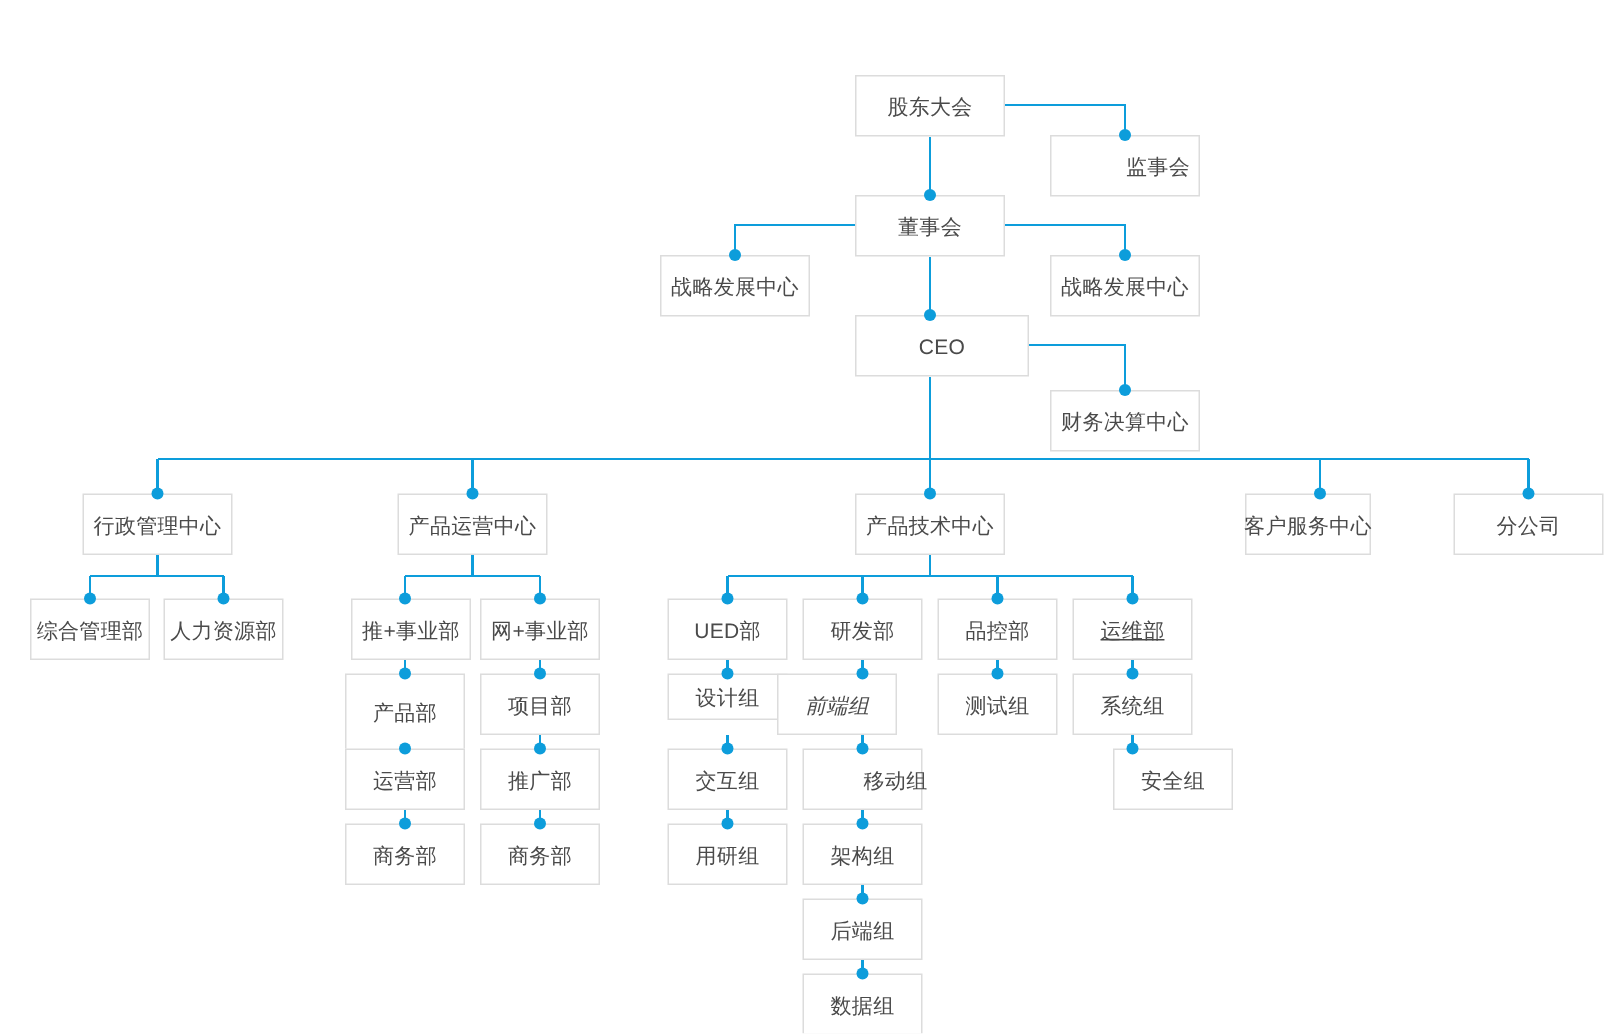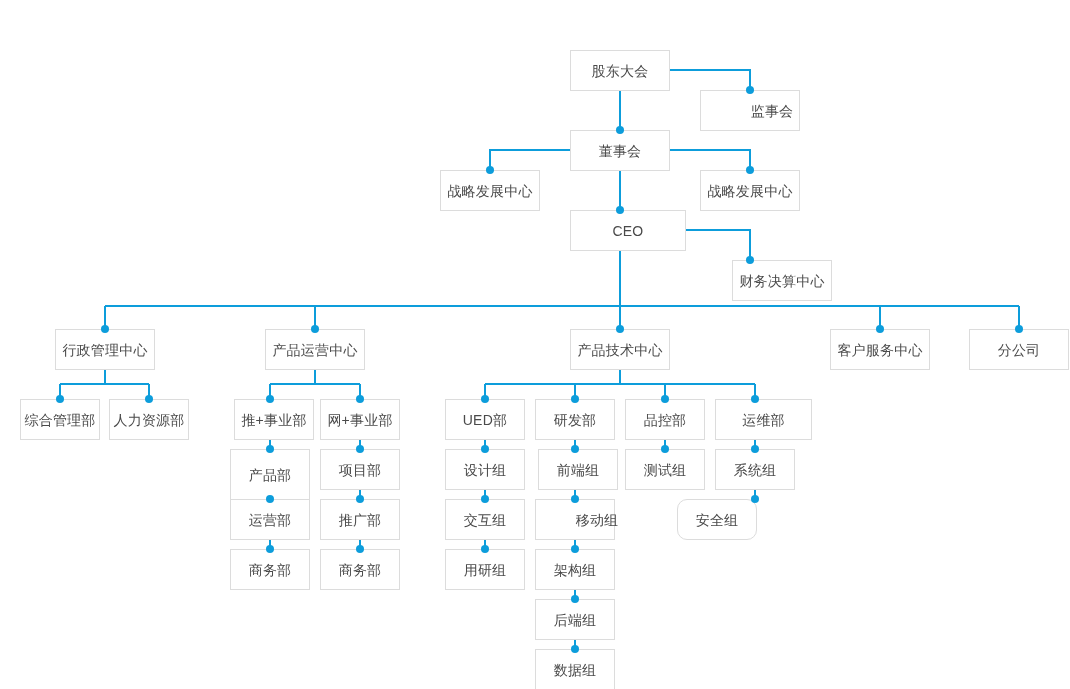--- a/index.html
+++ b/index.html
@@ -127,37 +127,37 @@
       </div>
       <div class="dot" style="left: 490px; top: 170px;"></div>
       <div class="node" style="left: 700px; top: 170px; width: 100px; height: 41px;">
         <span class="node-label">战略发展中心</span>
       </div>
       <div class="dot" style="left: 750px; top: 170px;"></div>
       <div class="node" style="left: 570px; top: 210px; width: 116px; height: 41px;">
         <span class="node-label">CEO</span>
       </div>
       <div class="dot" style="left: 620px; top: 210px;"></div>
-      <div class="node" style="left: 700px; top: 260px; width: 100px; height: 41px; margin-left: 32px;">
+      <div class="node" style="left: 700px; top: 260px; width: 100px; height: 41px;">
         <span class="node-label">财务决算中心</span>
       </div>
       <div class="dot" style="left: 750px; top: 260px;"></div>
       <div class="node" style="left: 55px; top: 329px; width: 100px; height: 41px;">
         <span class="node-label">行政管理中心</span>
       </div>
       <div class="dot" style="left: 105px; top: 329px;"></div>
       <div class="node" style="left: 265px; top: 329px; width: 100px; height: 41px;">
         <span class="node-label">产品运营中心</span>
       </div>
       <div class="dot" style="left: 315px; top: 329px;"></div>
       <div class="node" style="left: 570px; top: 329px; width: 100px; height: 41px;">
         <span class="node-label">产品技术中心</span>
       </div>
       <div class="dot" style="left: 620px; top: 329px;"></div>
-      <div class="node" style="left: 830px; top: 329px; width: 100px; height: 41px;">
+      <div class="node" style="left: 830px; top: 329px; width: 84px; height: 41px;">
         <span class="node-label">客户服务中心</span>
       </div>
       <div class="dot" style="left: 880px; top: 329px;"></div>
       <div class="node" style="left: 969px; top: 329px; width: 100px; height: 41px;">
         <span class="node-label">分公司</span>
       </div>
       <div class="dot" style="left: 1019px; top: 329px;"></div>
       <div class="node" style="left: 20px; top: 399px; width: 80px; height: 41px;">
         <span class="node-label">综合管理部</span>
       </div>
@@ -195,37 +195,37 @@
       </div>
       <div class="dot" style="left: 360px; top: 499px;"></div>
       <div class="node" style="left: 320px; top: 549px; width: 80px; height: 41px;">
         <span class="node-label">商务部</span>
       </div>
       <div class="dot" style="left: 360px; top: 549px;"></div>
       <div class="node" style="left: 445px; top: 399px; width: 80px; height: 41px;">
         <span class="node-label">UED部</span>
       </div>
       <div class="dot" style="left: 485px; top: 399px;"></div>
-      <div class="node" style="left: 445px; top: 449px; width: 80px; height: 41px;">
+      <div class="node" style="left: 445px; top: 449px; width: 80px; height: 31px;">
         <span class="node-label">设计组</span>
       </div>
       <div class="dot" style="left: 485px; top: 449px;"></div>
       <div class="node" style="left: 445px; top: 499px; width: 80px; height: 41px;">
         <span class="node-label">交互组</span>
       </div>
       <div class="dot" style="left: 485px; top: 499px;"></div>
       <div class="node" style="left: 445px; top: 549px; width: 80px; height: 41px;">
         <span class="node-label">用研组</span>
       </div>
       <div class="dot" style="left: 485px; top: 549px;"></div>
       <div class="node" style="left: 535px; top: 399px; width: 80px; height: 41px;">
         <span class="node-label">研发部</span>
       </div>
       <div class="dot" style="left: 575px; top: 399px;"></div>
-      <div class="node" style="left: 538px; top: 449px; width: 80px; height: 41px;">
+      <div class="node" style="left: 518px; top: 449px; width: 80px; height: 41px; font-style: italic;">
         <span class="node-label">前端组</span>
       </div>
       <div class="dot" style="left: 575px; top: 449px;"></div>
       <div class="node" style="left: 535px; top: 499px; width: 80px; height: 41px; padding-left: 44px;">
         <span class="node-label">移动组</span>
       </div>
       <div class="dot" style="left: 575px; top: 499px;"></div>
       <div class="node" style="left: 535px; top: 549px; width: 80px; height: 41px;">
         <span class="node-label">架构组</span>
       </div>
@@ -239,26 +239,26 @@
       </div>
       <div class="dot" style="left: 575px; top: 649px;"></div>
       <div class="node" style="left: 625px; top: 399px; width: 80px; height: 41px;">
         <span class="node-label">品控部</span>
       </div>
       <div class="dot" style="left: 665px; top: 399px;"></div>
       <div class="node" style="left: 625px; top: 449px; width: 80px; height: 41px;">
         <span class="node-label">测试组</span>
       </div>
       <div class="dot" style="left: 665px; top: 449px;"></div>
-      <div class="node" style="left: 715px; top: 399px; width: 97px; height: 41px;">
+      <div class="node" style="left: 715px; top: 399px; width: 80px; height: 41px; text-decoration: underline;">
         <span class="node-label">运维部</span>
       </div>
       <div class="dot" style="left: 755px; top: 399px;"></div>
       <div class="node" style="left: 715px; top: 449px; width: 80px; height: 41px;">
         <span class="node-label">系统组</span>
       </div>
       <div class="dot" style="left: 755px; top: 449px;"></div>
-      <div class="node" style="left: 677px; top: 499px; width: 80px; height: 41px; border-radius: 10px;">
+      <div class="node" style="left: 742px; top: 499px; width: 80px; height: 41px;">
         <span class="node-label">安全组</span>
       </div>
       <div class="dot" style="left: 755px; top: 499px;"></div>
     </div>
 </div>
 
 </body></html>

